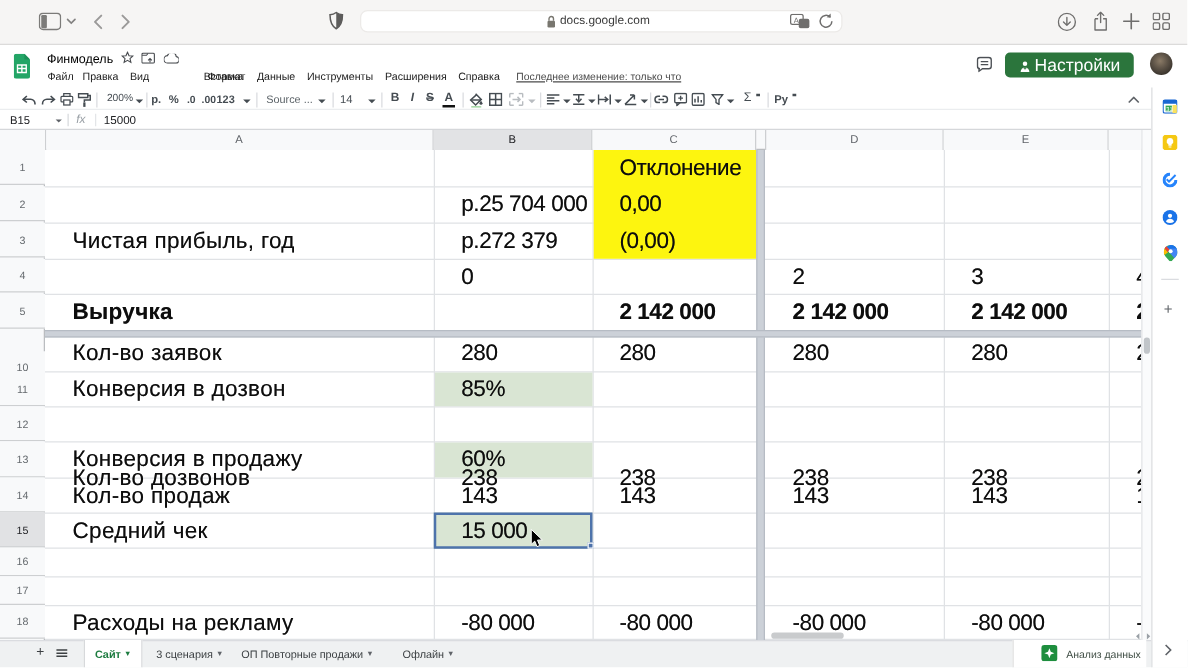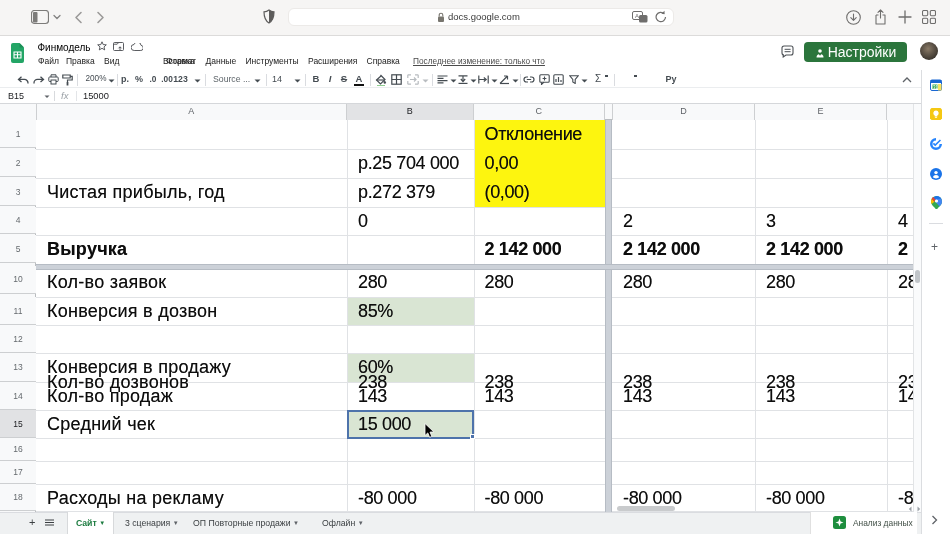--- a/index.html
+++ b/index.html
@@ -18,21 +18,21 @@
 #toolbar { left:0; top:0; width:950px; height:534px; background:none; color:#454c52; font-size:9px; }
 .tb { position:absolute; height:18px; line-height:18px; text-align:center; }
 .tsep { position:absolute; height:12px; width:1px; background:#dadce0; }
 
 
 #fxbar { left:0; top:0; width:950px; height:534px; background:none; }
 
 
 #grid { left:0; top:104px; width:913px; height:408px; background:#fff; overflow:hidden; }
 .gl { position:absolute; background:#e0e2e5; }
-.cell { position:absolute; font-size:18px; color:#0d0d0d; line-height:27px; padding-left:11px; white-space:nowrap; overflow:hidden; letter-spacing:-0.35px; text-shadow:0 0 0.5px rgba(20,20,20,0.55); }
+.cell { position:absolute; font-size:18px; color:#0d0d0d; line-height:27px; padding-left:22px; white-space:nowrap; overflow:hidden; letter-spacing:-0.35px; text-shadow:0 0 0.5px rgba(20,20,20,0.55); }
 .cell.cA { letter-spacing:0.25px; }
 .yl { background:#fdf50f; }
 .gn { background:#d9e5d3; }
 .b { font-weight:bold; }
 .cA { left:36px; width:311px; }
 .cB { left:347px; width:126.5px; }
 .cC { left:473.5px; width:131.5px; }
 .cD { left:612px; width:143px; }
 .cE { left:755px; width:132px; }
 .cF { left:887px; width:30px; overflow:visible; }
@@ -274,21 +274,21 @@
       </svg>
     <svg class="abs" style="left:569px;top:75px" width="10" height="9" viewBox="0 0 10 9">
         <path d="M0.8 0.8 H9.2 L6.2 4.5 V8.5 L3.8 7 V4.5 Z" fill="none" stroke="#454c52" stroke-width="1.1"></path>
       </svg>
     <svg class="abs" style="left:581px;top:79px" width="7" height="4" viewBox="0 0 7 4">
         <path d="M0.5 0.5 L3.5 3.5 L6.5 0.5" fill="#454c52"></path>
       </svg>
     <div class="tb" style="left:591px;top:70px;width:14px;font-size:10px;">Σ</div>
     <div class="abs" style="left:605px;top:75px;width:3px;height:2px;background:#454c52;"></div>
     <div class="tsep" style="left:614px;top:74px"></div>
-    <div class="tb" style="left:617px;top:70px;width:16px;font-size:9px;font-weight:bold;margin-left:46px;">Ру</div>
+    <div class="tb" style="left:617px;top:70px;width:16px;font-size:9px;font-weight:bold;">Ру</div>
     <div class="abs" style="left:634px;top:75px;width:3px;height:2px;background:#454c52;"></div>
     <svg class="abs" style="left:902px;top:77px" width="10" height="6" viewBox="0 0 10 6">
         <path d="M1 5 L5 1 L9 5" fill="none" stroke="#5f6368" stroke-width="1.3"></path>
       </svg>
   </div>
 
   <div id="fxbar" class="abs">
     <div class="abs" style="left:8px;top:91px;font-size:9px;color:#202124;">B15</div>
     <svg class="abs" style="left:44px;top:95px" width="6" height="4" viewBox="0 0 6 4">
         <path d="M0.5 0.5 L3 3 L5.5 0.5" fill="#5f6368"></path>
@@ -384,21 +384,21 @@
     <div class="colhead" style="left:612px;width:143px;z-index:7;border-left:1px solid #cdcfd1">D</div>
     <div class="colhead" style="left:755px;width:132px;z-index:7">E</div>
     <div class="colhead" style="left:887px;width:26px;z-index:7;border-right:none"></div>
 
     <div class="abs" style="left:0;top:16px;width:36px;height:392px;background:#f8f9fa;border-right:1px solid #babdc0;z-index:6"></div>
     <div class="rowhead" style="top:16px;height:28px;line-height:28px;z-index:7">1</div>
     <div class="rowhead" style="top:45px;height:28px;line-height:28px;z-index:7">2</div>
     <div class="rowhead" style="top:74px;height:28px;line-height:28px;z-index:7">3</div>
     <div class="rowhead" style="top:103px;height:27px;line-height:27px;z-index:7">4</div>
     <div class="rowhead" style="top:131px;height:28px;line-height:28px;z-index:7">5</div>
-    <div class="rowhead" style="top:162px;height:27.5px;line-height:27.5px;z-index:7">10</div>
+    <div class="rowhead" style="top:177px;height:27.5px;line-height:27.5px;z-index:7">10</div>
     <div class="rowhead" style="top:192.5px;height:28.5px;line-height:28.5px;z-index:7">11</div>
     <div class="rowhead" style="top:221px;height:28px;line-height:28px;z-index:7">12</div>
     <div class="rowhead" style="top:249px;height:29px;line-height:29px;z-index:7">13</div>
     <div class="rowhead" style="top:278px;height:28px;line-height:28px;z-index:7">14</div>
     <div class="rowhead" style="top:306px;height:28px;line-height:28px;background:#e1e2e4;color:#202124;z-index:7">15</div>
     <div class="rowhead" style="top:334px;height:23px;line-height:23px;z-index:7">16</div>
     <div class="rowhead" style="top:357px;height:23px;line-height:23px;z-index:7">17</div>
     <div class="rowhead" style="top:380px;height:27px;line-height:27px;z-index:7">18</div>
 
     <svg class="abs" style="left:423.5px;top:318.5px;z-index:9" width="11" height="16" viewBox="0 0 11 16">

